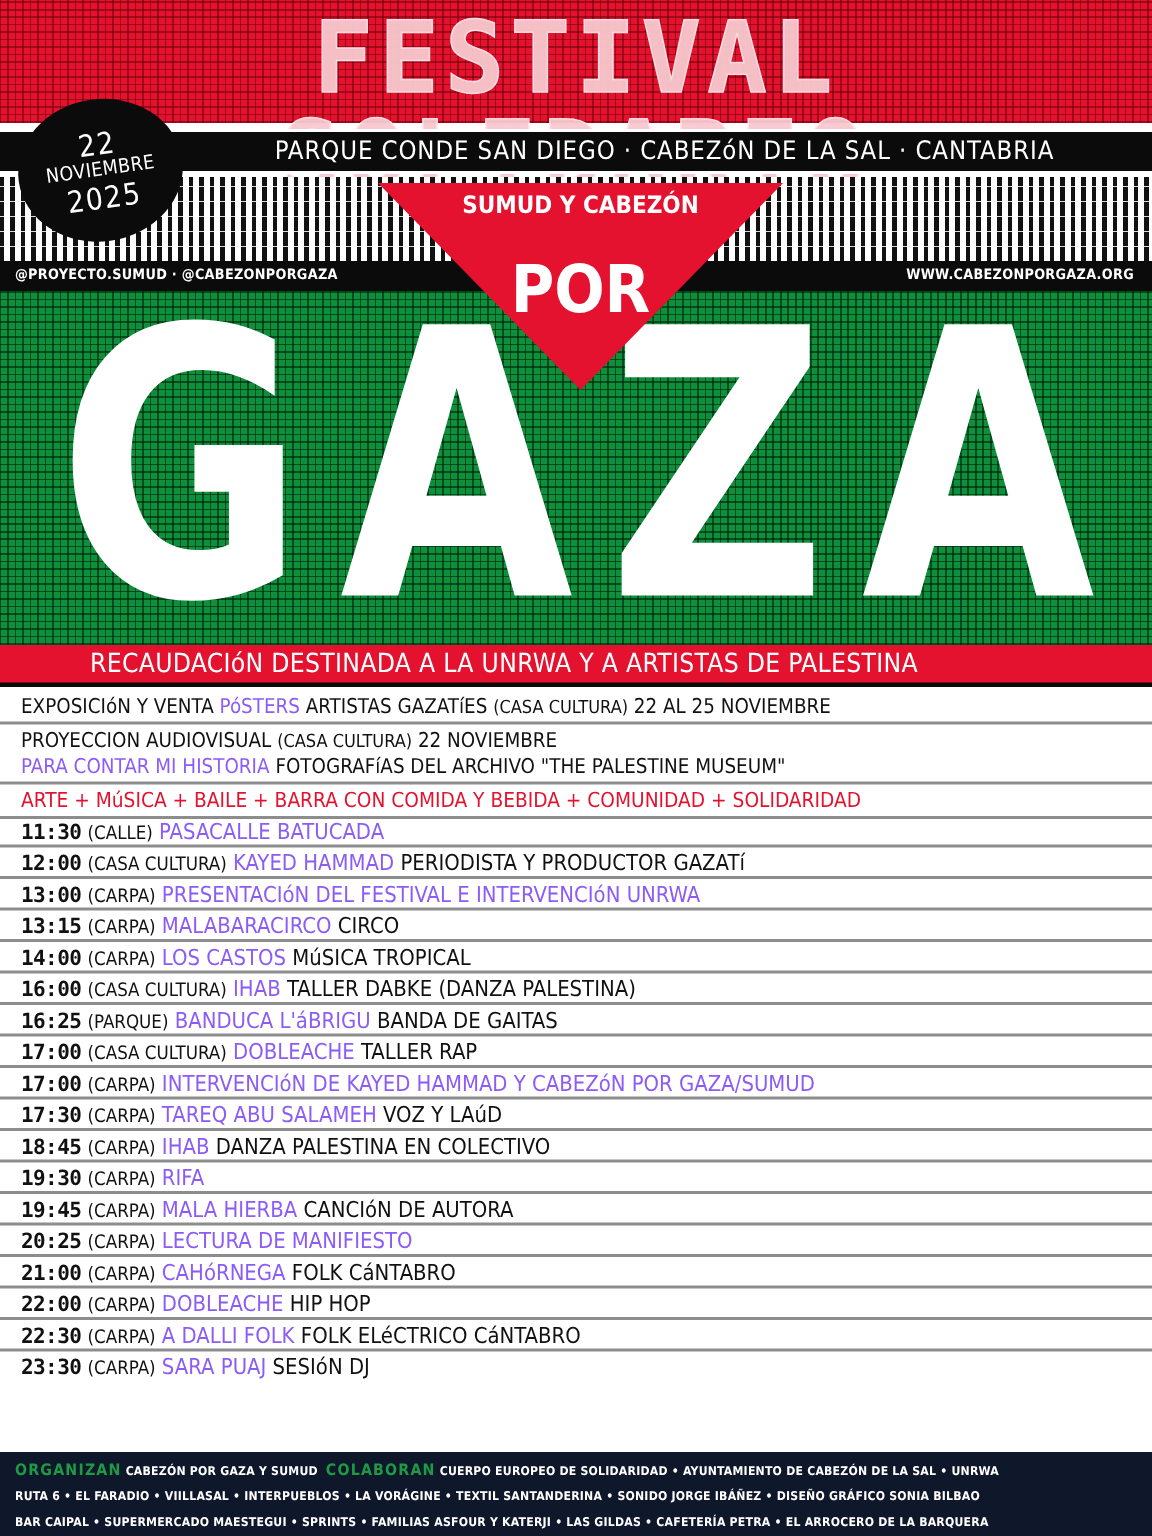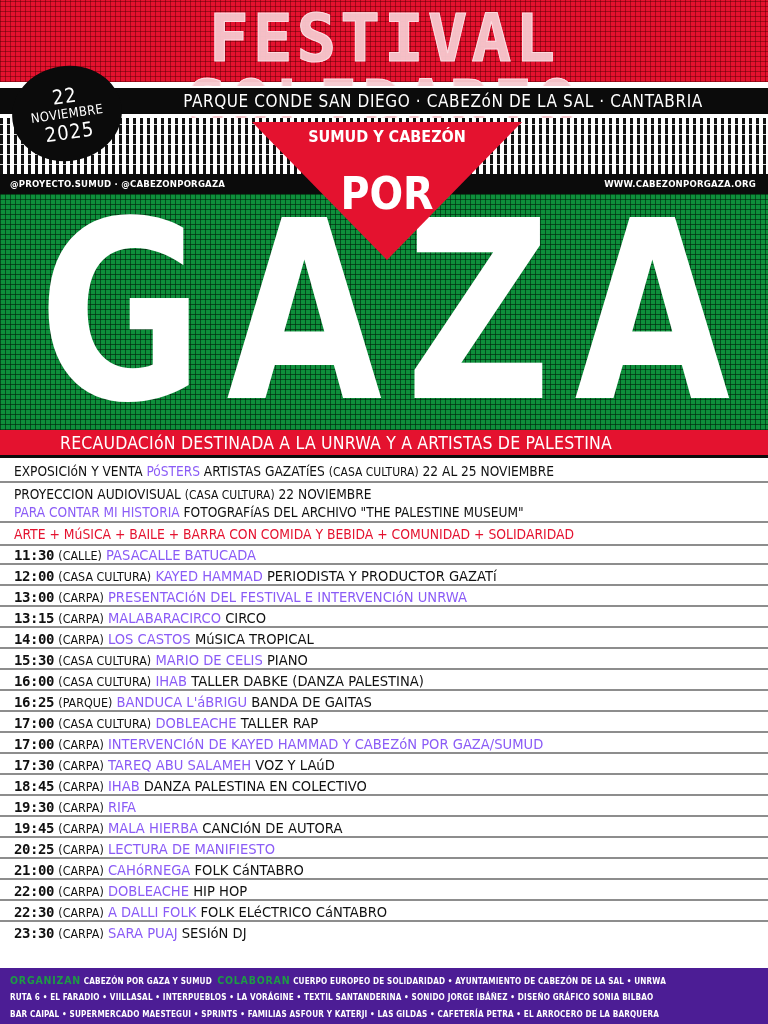--- a/index.html
+++ b/index.html
@@ -137,21 +137,21 @@
   .sched-row {
     height: 21px; padding-left: 14px; padding-top: 1px; white-space: nowrap;
     font-size: 14.6px; line-height: 19px; color: #111; border-bottom: 2px solid #8d8d8d;
   }
   .sched-row:last-child { border-bottom: none; }
   .sched-time { font-weight: bold; font-family: "DejaVu Sans Mono", monospace; font-size: 14px; letter-spacing: -0.4px; }
   .sched-venue { font-size: 12.4px; }
 
   
   .footer {
-    position: absolute; left: 0; top: 968px; width: 768px; height: 56px; background: #4c1d95;
+    position: absolute; left: 0; top: 968px; width: 768px; height: 56px; background: #0f172a;
     font-family: "DejaVu Sans Condensed", "DejaVu Sans", sans-serif; font-weight: bold;
     color: #fff; padding-top: 4px;
   }
   .footer-line {
     height: 17px; font-size: 8.1px; line-height: 17px; padding-left: 10px; white-space: nowrap;
     letter-spacing: 0.15px;
   }
   .footer-green { color: #1e9a45; font-size: 10.5px; letter-spacing: 0.8px; }
 </style>
 </head>
@@ -199,21 +199,20 @@
   </div>
   <div class="info-row r3 red-t">ARTE + MúSICA + BAILE + BARRA CON COMIDA Y BEBIDA + COMUNIDAD + SOLIDARIDAD</div>
 </div>
 
 <div class="schedule" id="schedule">
     <div class="sched-row"><span class="sched-time">11:30</span> <span class="sched-venue">(CALLE)</span> <span class="green">PASACALLE BATUCADA</span> <span></span></div>
     <div class="sched-row"><span class="sched-time">12:00</span> <span class="sched-venue">(CASA CULTURA)</span> <span class="green">KAYED HAMMAD</span> <span>PERIODISTA Y PRODUCTOR GAZATí</span></div>
     <div class="sched-row"><span class="sched-time">13:00</span> <span class="sched-venue">(CARPA)</span> <span class="green">PRESENTACIóN DEL FESTIVAL E INTERVENCIóN UNRWA</span> <span></span></div>
     <div class="sched-row"><span class="sched-time">13:15</span> <span class="sched-venue">(CARPA)</span> <span class="green">MALABARACIRCO</span> <span>CIRCO</span></div>
     <div class="sched-row"><span class="sched-time">14:00</span> <span class="sched-venue">(CARPA)</span> <span class="green">LOS CASTOS</span> <span>MúSICA TROPICAL</span></div>
-    <div class="sched-row"><span class="sched-time">15:30</span> <span class="sched-venue">(CASA CULTURA)</span> <span class="green">MARIO DE CELIS</span> <span>PIANO</span></div>
     <div class="sched-row"><span class="sched-time">16:00</span> <span class="sched-venue">(CASA CULTURA)</span> <span class="green">IHAB</span> <span>TALLER DABKE (DANZA PALESTINA)</span></div>
     <div class="sched-row"><span class="sched-time">16:25</span> <span class="sched-venue">(PARQUE)</span> <span class="green">BANDUCA L'áBRIGU</span> <span>BANDA DE GAITAS</span></div>
     <div class="sched-row"><span class="sched-time">17:00</span> <span class="sched-venue">(CASA CULTURA)</span> <span class="green">DOBLEACHE</span> <span>TALLER RAP</span></div>
     <div class="sched-row"><span class="sched-time">17:00</span> <span class="sched-venue">(CARPA)</span> <span class="green">INTERVENCIóN DE KAYED HAMMAD Y CABEZóN POR GAZA/SUMUD</span> <span></span></div>
     <div class="sched-row"><span class="sched-time">17:30</span> <span class="sched-venue">(CARPA)</span> <span class="green">TAREQ ABU SALAMEH</span> <span>VOZ Y LAúD</span></div>
     <div class="sched-row"><span class="sched-time">18:45</span> <span class="sched-venue">(CARPA)</span> <span class="green">IHAB</span> <span>DANZA PALESTINA EN COLECTIVO</span></div>
     <div class="sched-row"><span class="sched-time">19:30</span> <span class="sched-venue">(CARPA)</span> <span class="green">RIFA</span> <span></span></div>
     <div class="sched-row"><span class="sched-time">19:45</span> <span class="sched-venue">(CARPA)</span> <span class="green">MALA HIERBA</span> <span>CANCIóN DE AUTORA</span></div>
     <div class="sched-row"><span class="sched-time">20:25</span> <span class="sched-venue">(CARPA)</span> <span class="green">LECTURA DE MANIFIESTO</span> <span></span></div>
     <div class="sched-row"><span class="sched-time">21:00</span> <span class="sched-venue">(CARPA)</span> <span class="green">CAHóRNEGA</span> <span>FOLK CáNTABRO</span></div>

